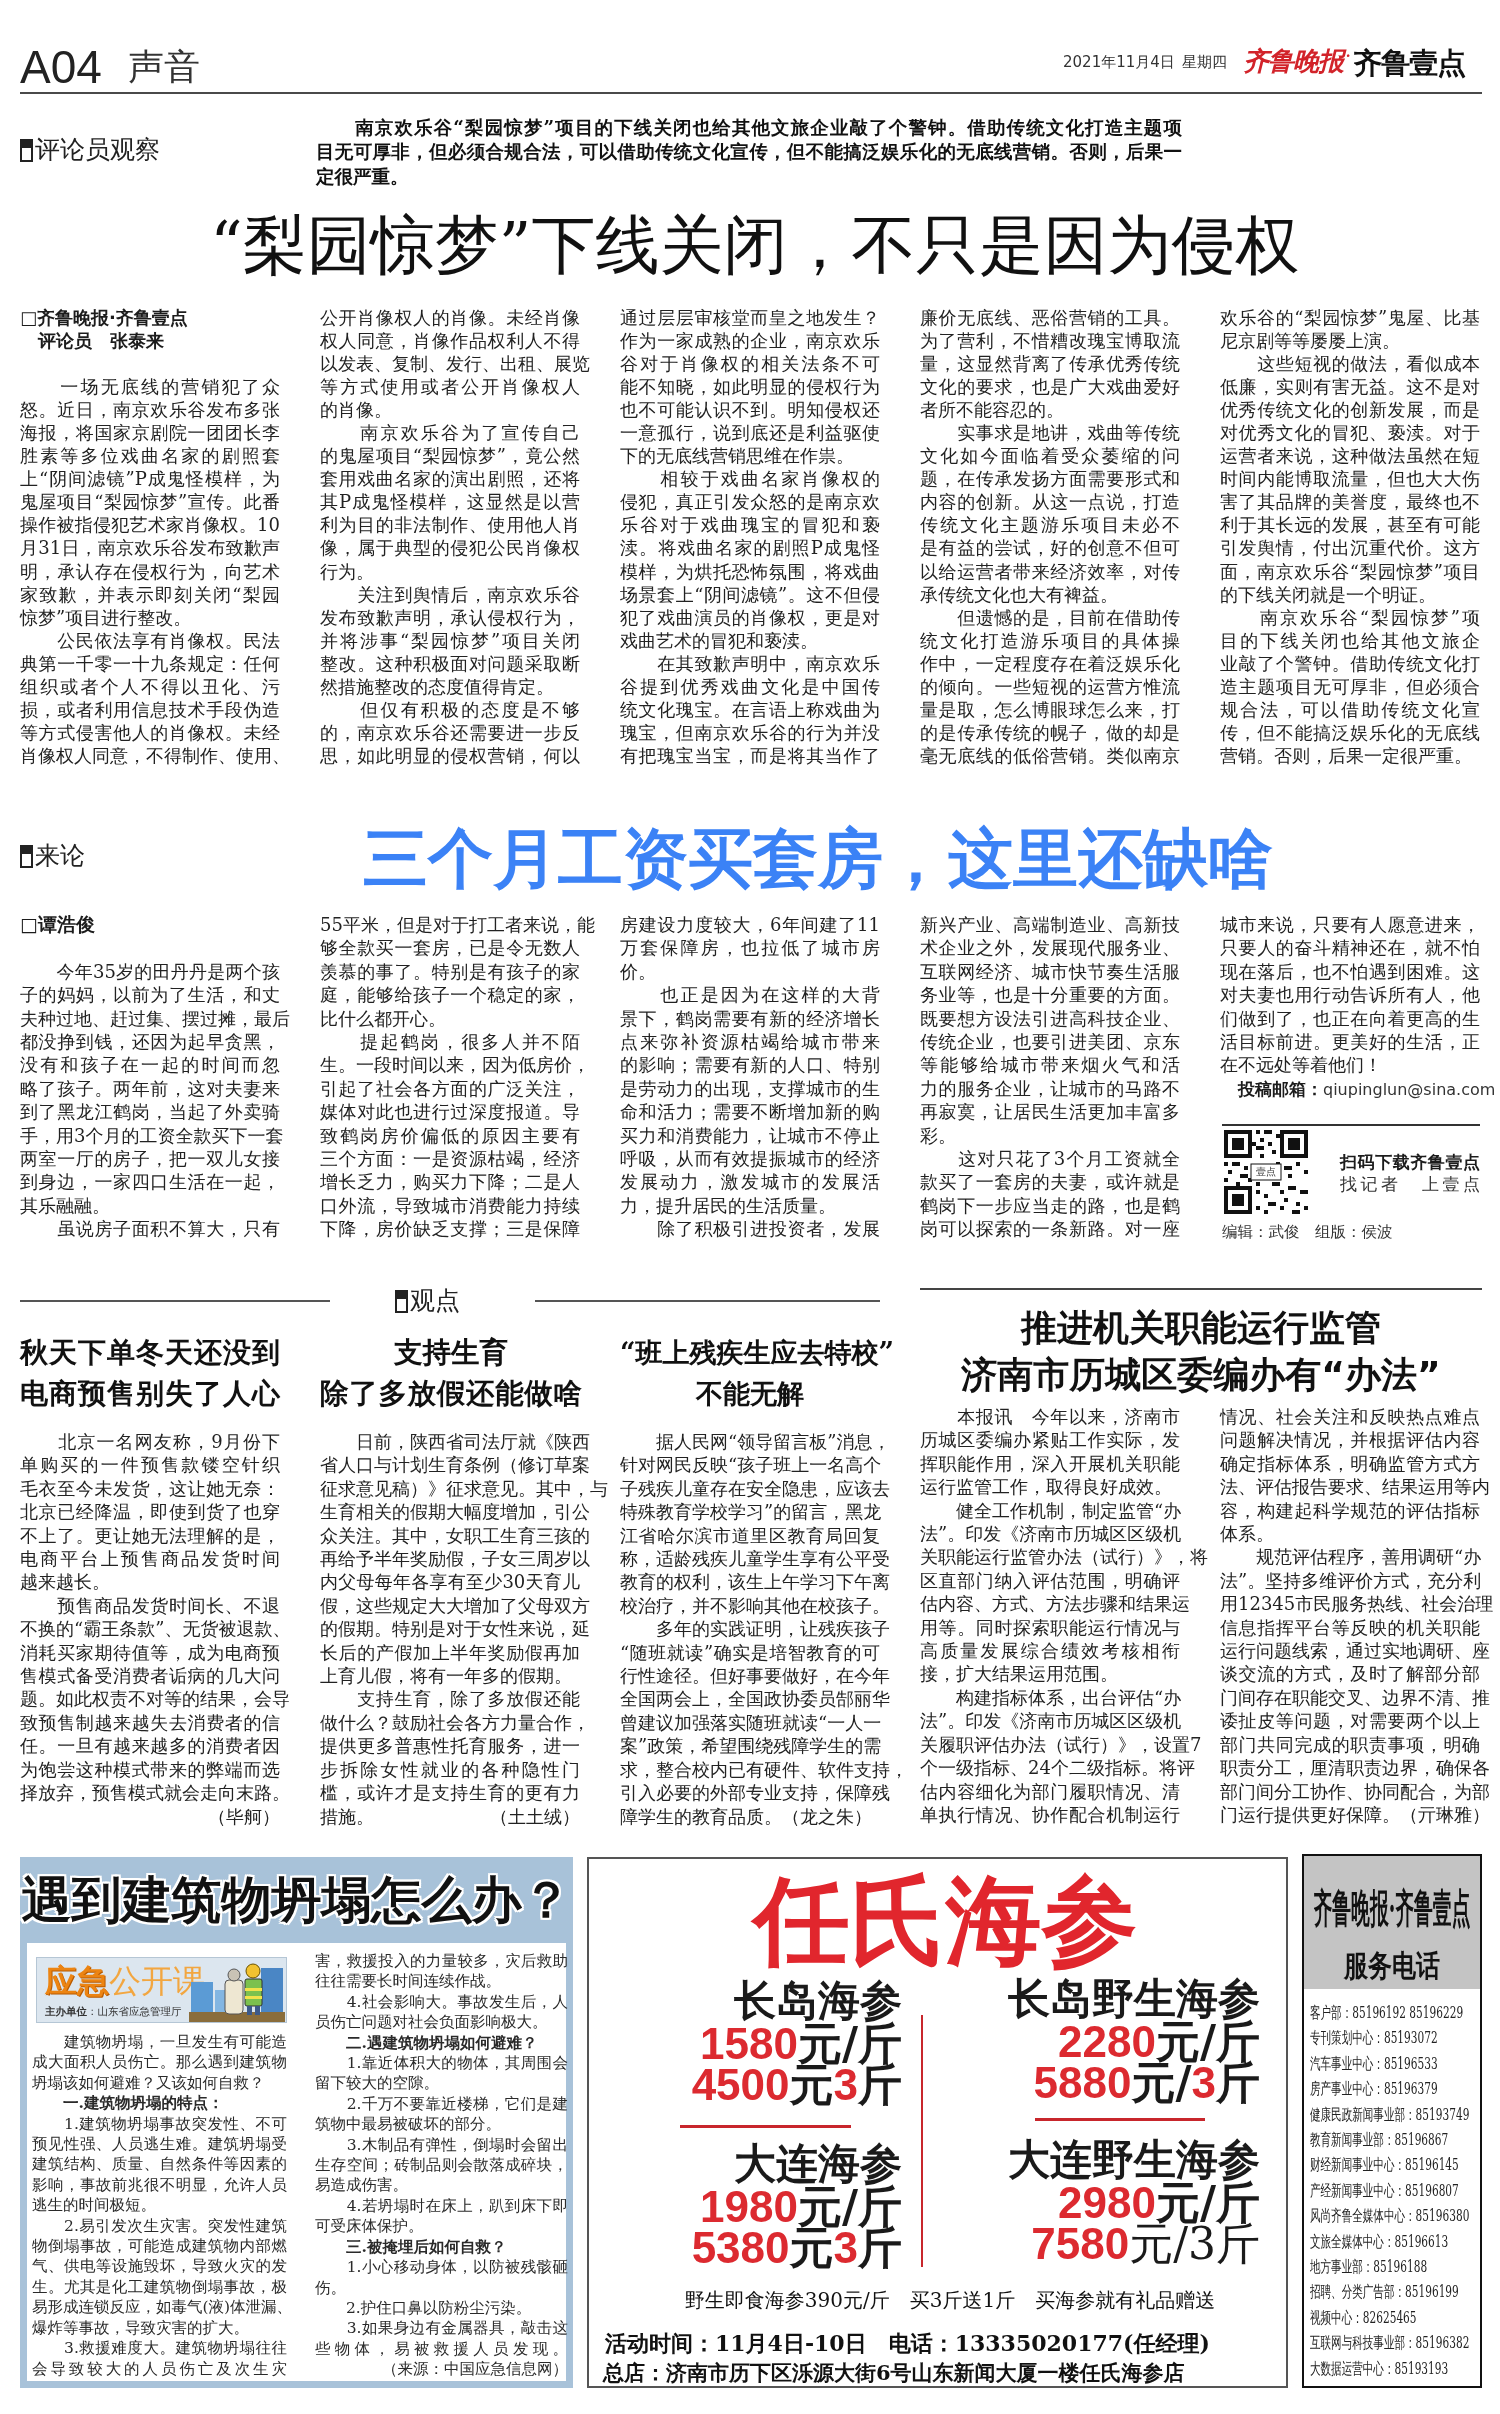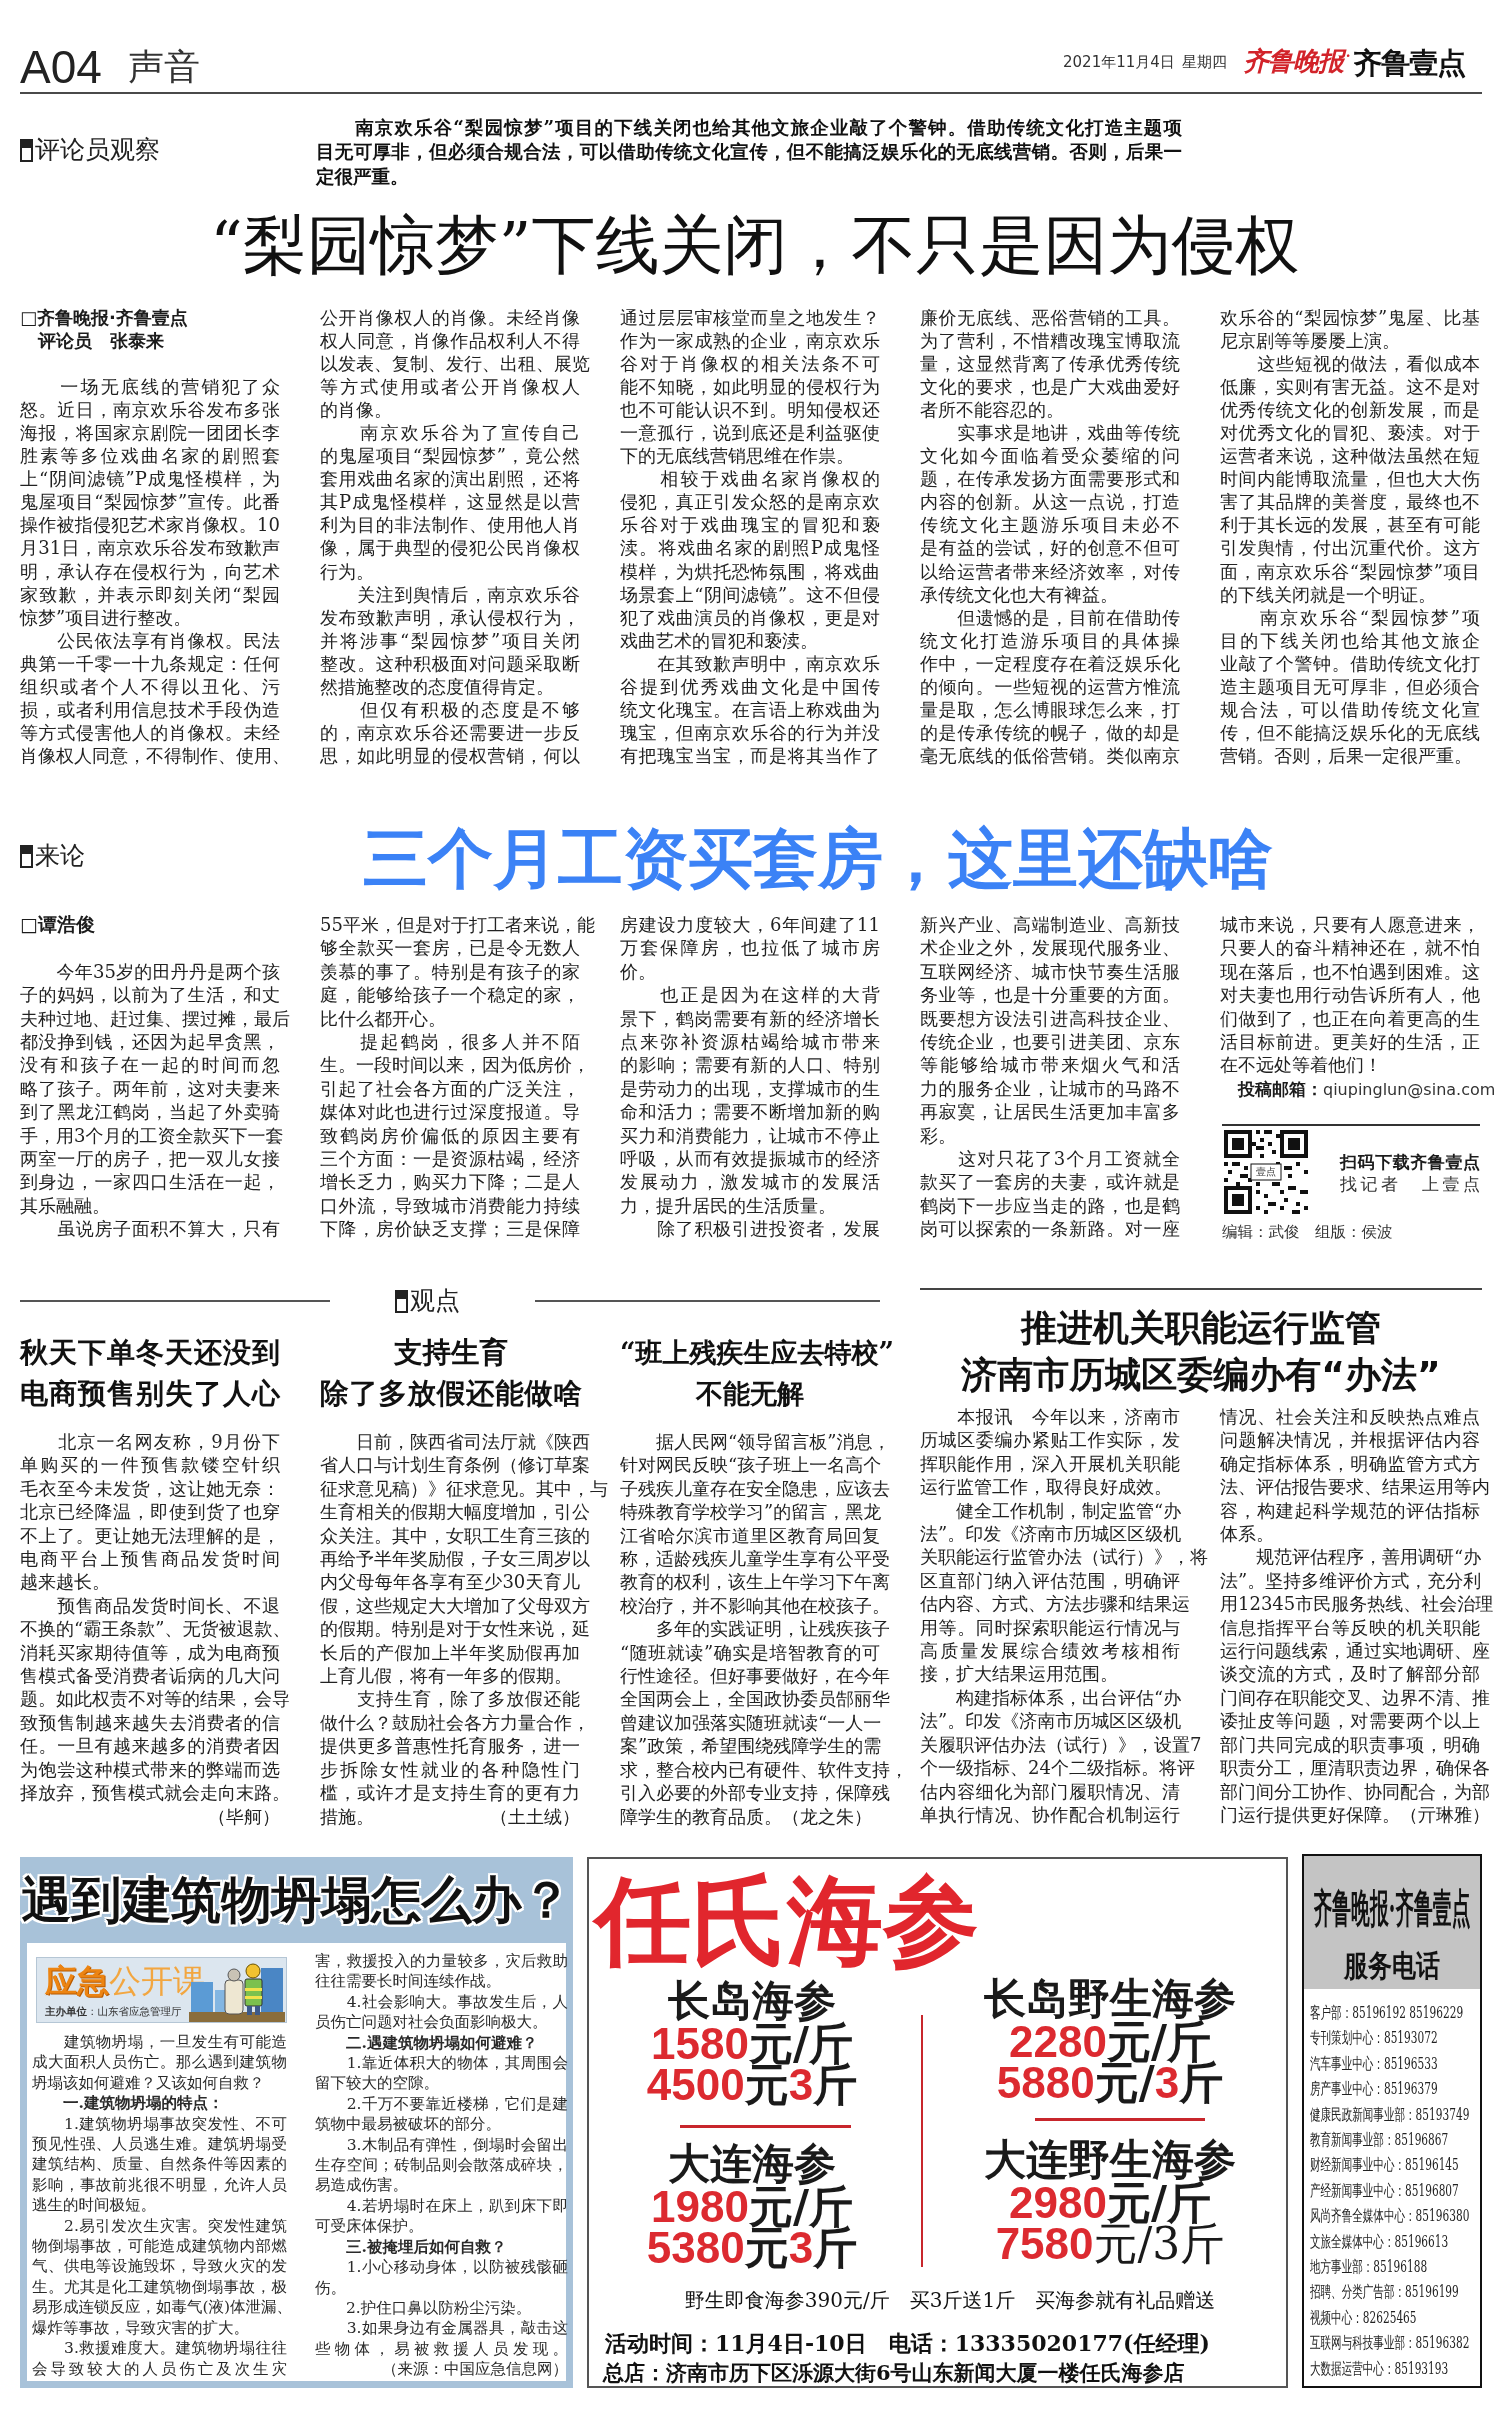--- a/index.html
+++ b/index.html
@@ -24,22 +24,22 @@
 
 .hdr-rule{left:20px;top:92px;width:1462px;height:2px;background:#4a4a4a}
 
 .ad1{left:20px;top:1857px;width:553px;height:531px;background:#a8c2d9}
 .ad1-inner{left:7px;top:86px;width:539px;height:438px;background:#fff}
 .ad1-title{left:0;top:14px;width:553px;line-height:58px;font-size:50px;font-weight:bold;text-align:center;color:#111;white-space:nowrap;
   text-shadow:2px 2px 0 #fff,-2px -2px 0 #fff,2px -2px 0 #fff,-2px 2px 0 #fff,0 2px 0 #fff,0 -2px 0 #fff,2px 0 0 #fff,-2px 0 0 #fff}
 .banner{left:16px;top:100px;width:251px;height:66px;background:#dce6ef;border:1px solid #b5c6d5}
 .ad1 .col{width:255px;font-size:15.5px;line-height:20.4px;color:#2a2a2a}
 .ad2{left:587px;top:1857px;width:701px;height:531px;border:2px solid #555;background:#fff}
-.ad2 .brand{left:6px;top:10px;width:701px;font-size:96px;line-height:104px;font-weight:bold;color:#e1262d;white-space:nowrap}
-.prod{position:absolute;width:300px;text-align:center;white-space:nowrap}
+.ad2 .brand{left:6px;top:10px;width:701px;font-size:96px;line-height:104px;font-weight:bold;color:#e1262d;text-align:center;white-space:nowrap}
+.prod{position:absolute;width:300px;text-align:right;white-space:nowrap}
 .prod-name{font-size:42px;line-height:44px;font-weight:bold;color:#1a1a1a}
 .price{font-size:44px;line-height:41px;white-space:nowrap}
 .price .r{color:#dc2a30;font-family:"Liberation Sans",sans-serif;font-weight:bold}
 .price .k{color:#1a1a1a;font-family:"DejaVu Serif",serif;font-weight:bold}
 .price .kl{color:#1a1a1a;font-family:"DejaVu Serif",serif;font-weight:normal}
 .redline{position:absolute;background:#c8262c}
 .svc{left:1302px;top:1854px;width:180px;height:534px;border:2px solid #111;background:#fff}
 .svc-head{left:0;top:0;width:176px;height:133px;background:#c4c4c4}
 .svc .phones .ln{font-family:"DejaVu Serif",serif;font-size:16px;line-height:25.4px;transform:scaleX(.66);transform-origin:left center;color:#222}
 </style>

